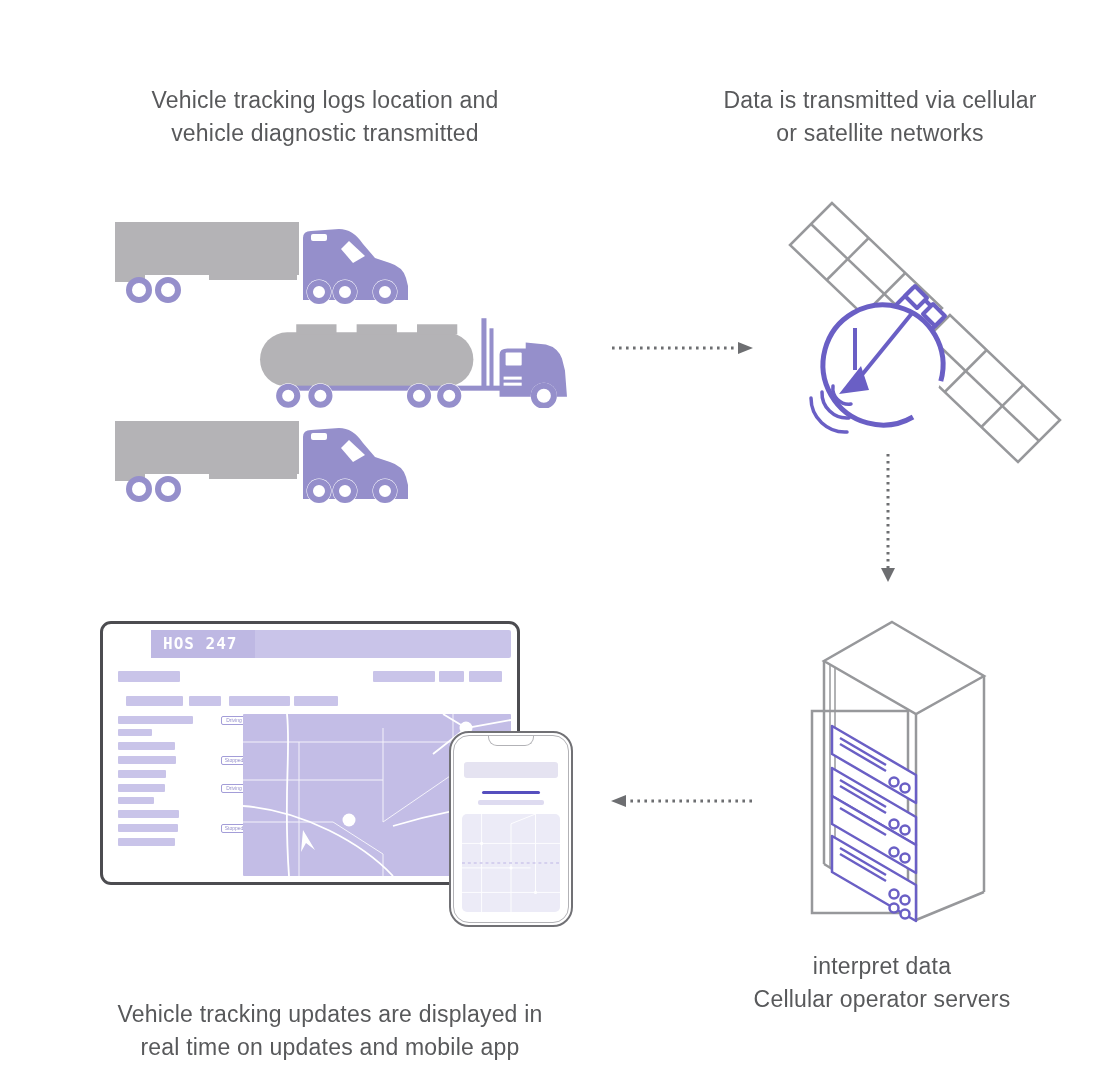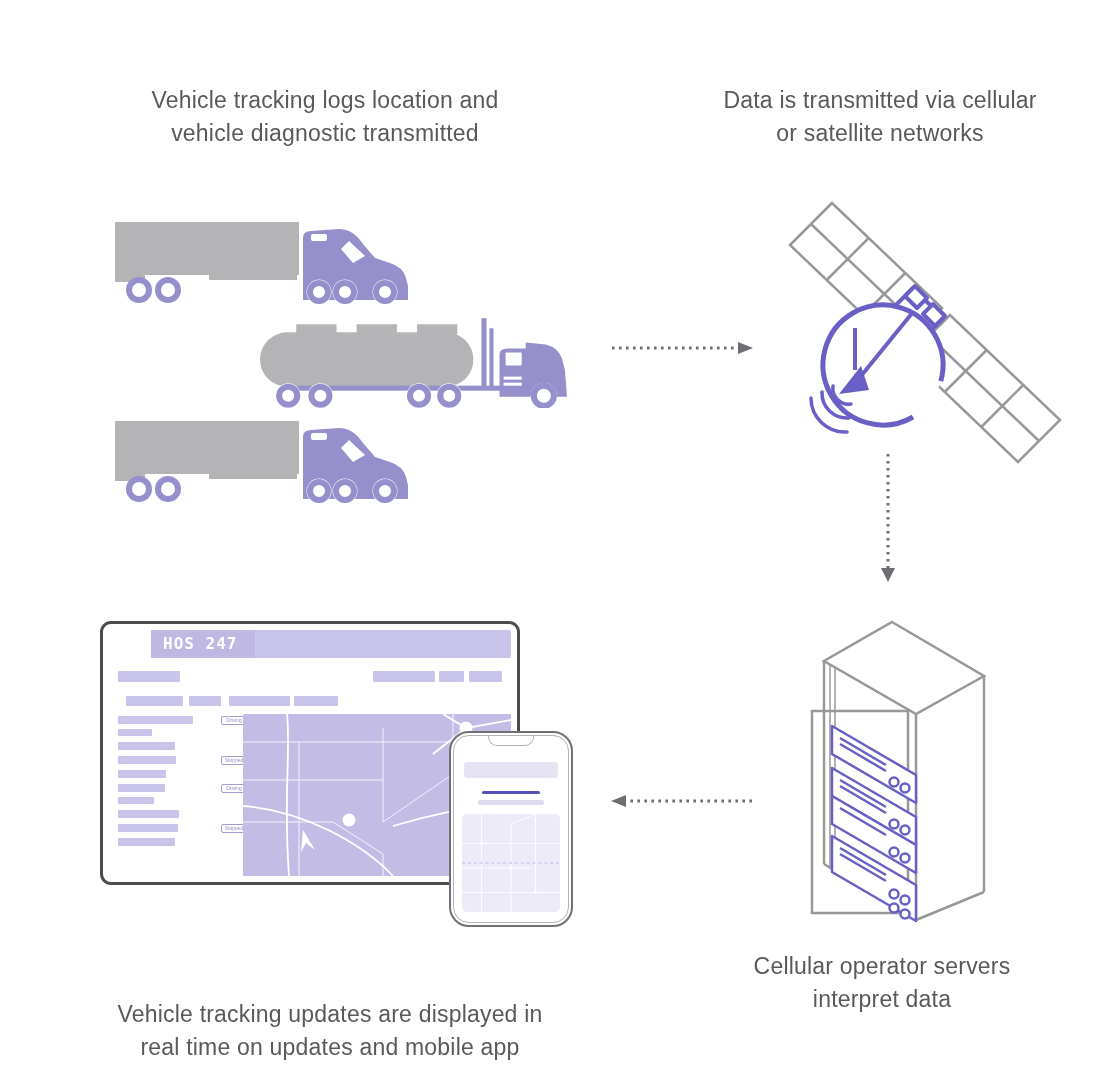--- a/index.html
+++ b/index.html
@@ -110,22 +110,22 @@
   </div>
   <div class="caption" style="left:660px;top:84px;width:440px;">
     <div>Data is transmitted via cellular</div>
     <div>or satellite networks</div>
   </div>
   <div class="caption" style="left:70px;top:998px;width:520px;">
     <div>Vehicle tracking updates are displayed in</div>
     <div>real time on updates and mobile app</div>
   </div>
   <div class="caption" style="left:672px;top:950px;width:420px;">
+    <div>interpret data</div>
     <div>Cellular operator servers</div>
-    <div>interpret data</div>
   </div>
 
   <svg class="abs" style="left:113px;top:216px;" width="300" height="90">
       <use href="#semi"></use>
     </svg>
   <svg class="abs" style="left:258px;top:312px;" width="312" height="96">
       <use href="#tanker"></use>
     </svg>
   <svg class="abs" style="left:113px;top:415px;" width="300" height="90">
       <use href="#semi"></use>

